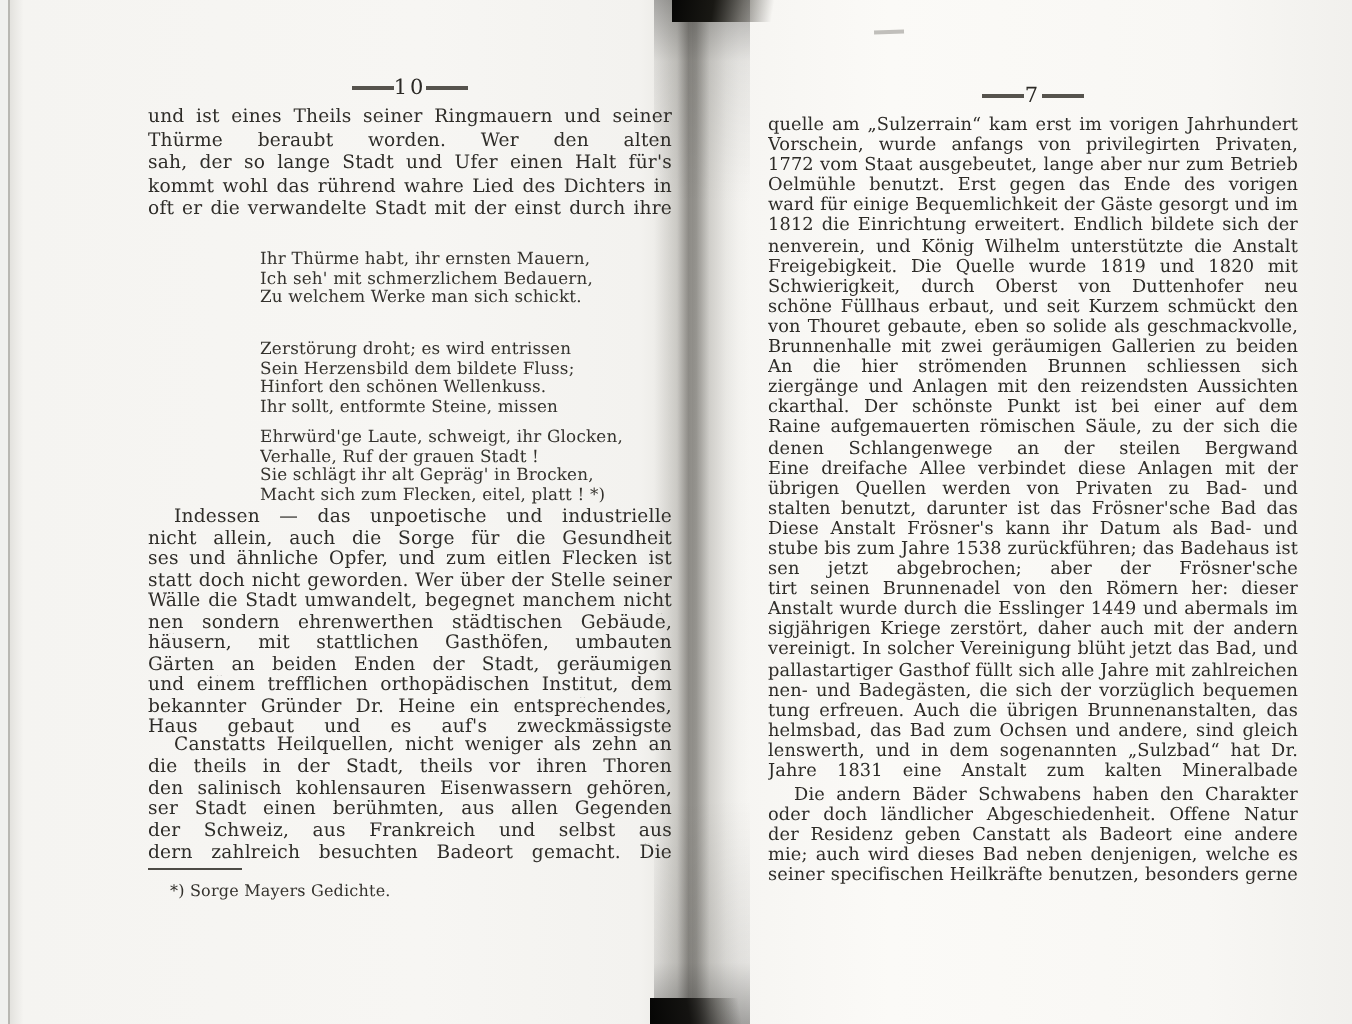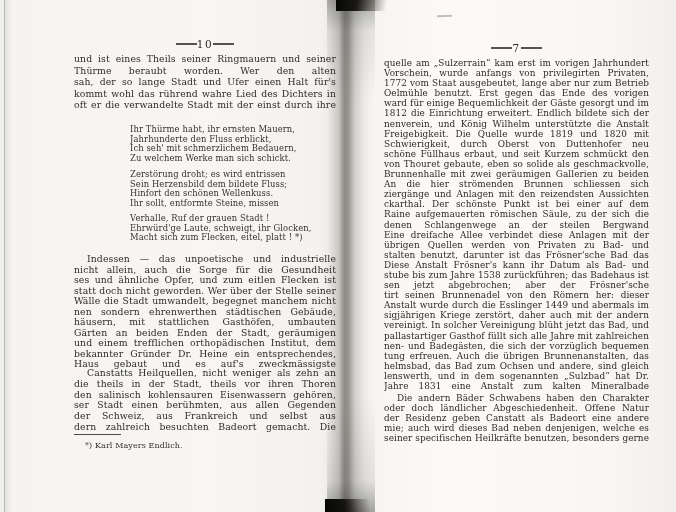--- a/index.html
+++ b/index.html
@@ -103,33 +103,33 @@
     <div class="block para p1" style="top:53px">
         <div class="tline jfill">und ist eines Theils seiner Ringmauern und seiner alterthümlichen</div>
         <div class="tline jfill">Thürme beraubt worden. Wer den alten Neckarthorthurm abbrechen</div>
         <div class="tline jfill">sah, der so lange Stadt und Ufer einen Halt für's Auge gab, dem</div>
         <div class="tline jfill">kommt wohl das rührend wahre Lied des Dichters in den Sinn, so</div>
         <div class="tline jfill">oft er die verwandelte Stadt mit der einst durch ihre Alterthüm-</div>
       </div>
 
     <div class="poem-stanza" style="top:125px">
         <div class="tline">Ihr Thürme habt, ihr ernsten Mauern,</div>
-        <div class="tline">Jahrhunderte den Fluss erblickt,</div>
         <div class="tline">Ich seh' mit schmerzlichem Bedauern,</div>
         <div class="tline">Zu welchem Werke man sich schickt.</div>
       </div>
     <div class="poem-stanza" style="top:170px">
         <div class="tline">Zerstörung droht; es wird entrissen</div>
         <div class="tline">Sein Herzensbild dem bildete Fluss;</div>
         <div class="tline">Hinfort den schönen Wellenkuss.</div>
         <div class="tline">Ihr sollt, entformte Steine, missen</div>
       </div>
     <div class="poem-stanza" style="top:214px">
+        <div class="tline">Ehrwürd'ge Laute, schweigt, ihr Glocken,</div>
         <div class="tline">Verhalle, Ruf der grauen Stadt !</div>
-        <div class="tline">Ehrwürd'ge Laute, schweigt, ihr Glocken,</div>
+        <div class="tline">Sie schlägt ihr alt Gepräg' in Brocken,</div>
         <div class="tline">Macht sich zum Flecken, eitel, platt ! *)</div>
       </div>
 
     <div class="block para p2 indent" style="top:254px">
         <div class="tline jfill">Indessen — das unpoetische und industrielle Jahrhundert</div>
         <div class="tline jfill">nicht allein, auch die Sorge für die Gesundheit forderte die-</div>
         <div class="tline jfill">ses und ähnliche Opfer, und zum eitlen Flecken ist darum Can-</div>
         <div class="tline jfill">statt doch nicht geworden. Wer über der Stelle seiner alten</div>
         <div class="tline jfill">Wälle die Stadt umwandelt, begegnet manchem nicht nur schö-</div>
         <div class="tline jfill">nen sondern ehrenwerthen städtischen Gebäude, blühenden Fabrik-</div>
@@ -143,21 +143,21 @@
     <div class="block para p3 indent" style="top:368px">
         <div class="tline jfill">Canstatts Heilquellen, nicht weniger als zehn an der Zahl,</div>
         <div class="tline jfill">die theils in der Stadt, theils vor ihren Thoren sprudeln, und zu</div>
         <div class="tline jfill">den salinisch kohlensauren Eisenwassern gehören, haben aus die-</div>
         <div class="tline jfill">ser Stadt einen berühmten, aus allen Gegenden Deutschlands, aus</div>
         <div class="tline jfill">der Schweiz, aus Frankreich und selbst aus entfernteren Län-</div>
         <div class="tline jfill">dern zahlreich besuchten Badeort gemacht. Die neuere Haupt-</div>
       </div>
 
     <div class="footnote-rule"></div>
-    <div class="footnote">*) Karl Mayers Endlich.</div>
+    <div class="footnote">*) Sorge Mayers Gedichte.</div>
   </div>
 
   <div class="page right">
     <div class="scan-dash" style="left:91px;top:15px;position:absolute;"></div>
     <div class="running-head">
       <span class="head-rule"></span>
       <span class="pagenum">7</span>
       <span class="head-rule"></span>
     </div>
 

